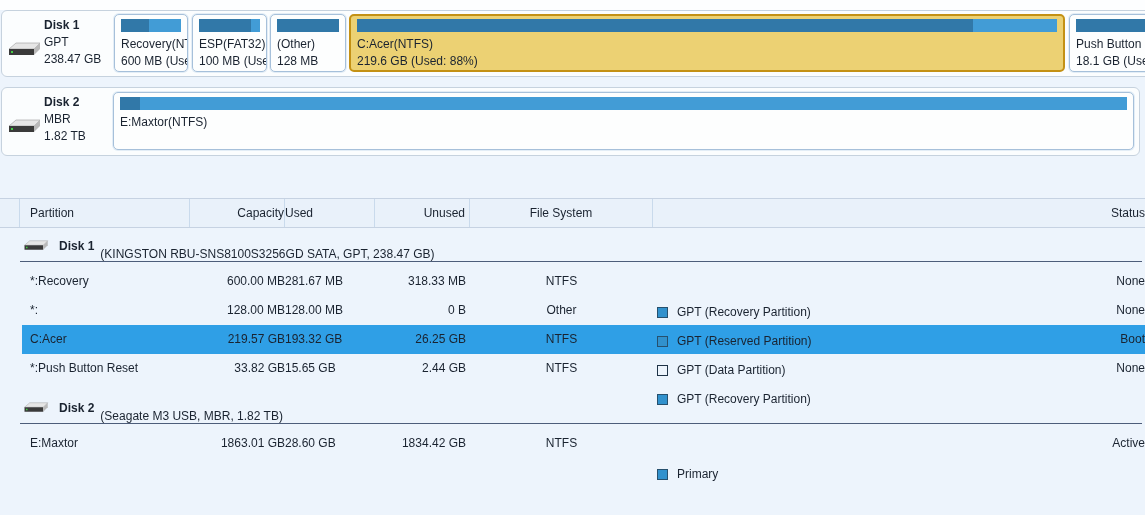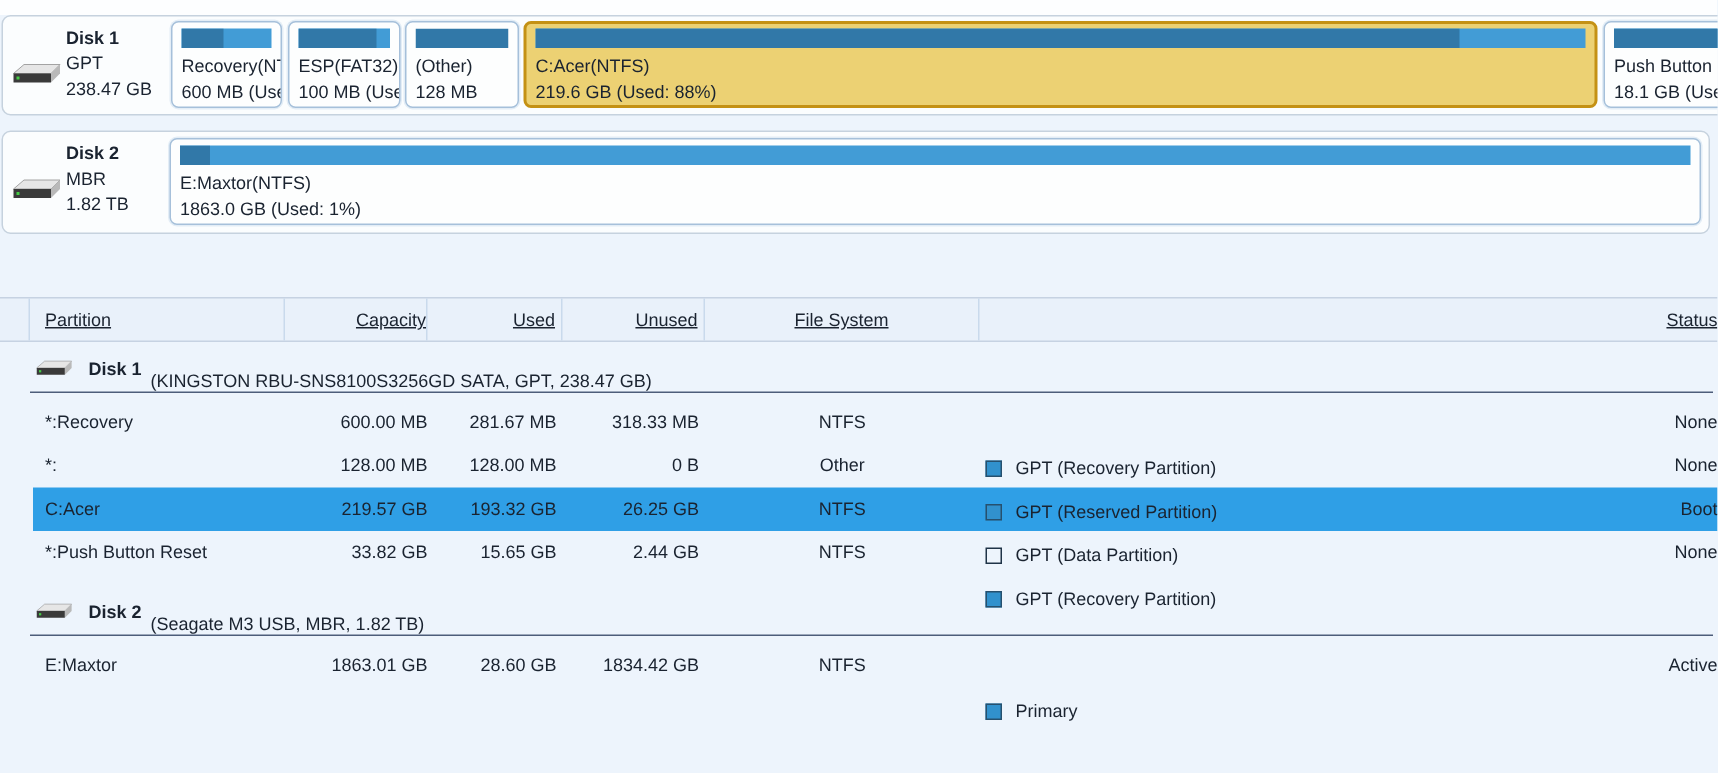--- a/index.html
+++ b/index.html
@@ -36,26 +36,26 @@
   #p1b1{left:190px;width:75px;}
   #p1b2{left:268px;width:76px;}
   #p1b3{left:347px;width:716px;}
   #p1b4{left:1067px;width:120px;}
   
   #p2b0{left:111px;width:1021px;top:4px;}
 
   
   .ptable{position:absolute;left:0;top:198px;width:1145px;}
   .thead{display:flex;height:30px;background:#e9f1fa;border-top:1px solid #c6d2e2;border-bottom:1px solid #c6d2e2;box-sizing:border-box;}
-  .th{line-height:28px;border-right:1px solid #c9daec;box-sizing:border-box;white-space:nowrap;overflow:hidden;text-decoration:underline;}
+  .th{line-height:28px;border-right:1px solid #c9daec;box-sizing:border-box;white-space:nowrap;overflow:hidden;}
   .th:last-child{border-right:none;}
   .c0{width:20px;flex:0 0 auto;box-sizing:border-box;}
   .c1{width:170px;flex:0 0 auto;padding-left:10px;box-sizing:border-box;text-align:left;white-space:nowrap;overflow:hidden;}
   .c2{width:95px;flex:0 0 auto;text-align:right;padding-right:0;box-sizing:border-box;}
-  .c3{width:90px;flex:0 0 auto;text-align:right;padding-right:4px;box-sizing:border-box;}
+  .c3{width:90px;flex:0 0 auto;padding-right:4px;box-sizing:border-box;}
   .c4{width:95px;flex:0 0 auto;text-align:right;padding-right:4px;box-sizing:border-box;}
   .c5{width:183px;flex:0 0 auto;text-align:center;box-sizing:border-box;}
   .c6{width:215px;flex:0 0 auto;padding-left:4px;box-sizing:border-box;margin-top:45px;}
   .c7{flex:1;padding-left:4px;box-sizing:border-box;text-align:right;}
 
   .grow{display:flex;align-items:center;height:32px;padding-left:23px;position:relative;margin-top:2px;box-sizing:border-box;}
   .grow .gicon{margin-right:9px;flex:0 0 auto;}
   .glabel{font-weight:bold;margin-right:6px;white-space:nowrap;}
   .ginfo{white-space:nowrap;margin-top:16px;}
   .gline{position:absolute;left:20px;right:3px;bottom:0;height:1px;background:#4d5d7a;}
@@ -146,21 +146,20 @@
       <div>MBR</div>
       <div>1.82 TB</div>
     </div>
   </div>
 
   <div class="pbox" id="p2b0">
     <div class="bar">
         <div class="bar-used" style="width: 2%;"></div>
       </div>
     <div class="l1">E:Maxtor(NTFS)</div>
-    <div class="l2">1863.0 GB (Used: 1%)</div>
   </div>
 </div>
 
 <div class="ptable">
   <div class="thead">
     <div class="th c0"></div>
     <div class="th c1">Partition</div>
     <div class="th c2">Capacity</div>
     <div class="th c3">Used</div>
     <div class="th c4">Unused</div>

